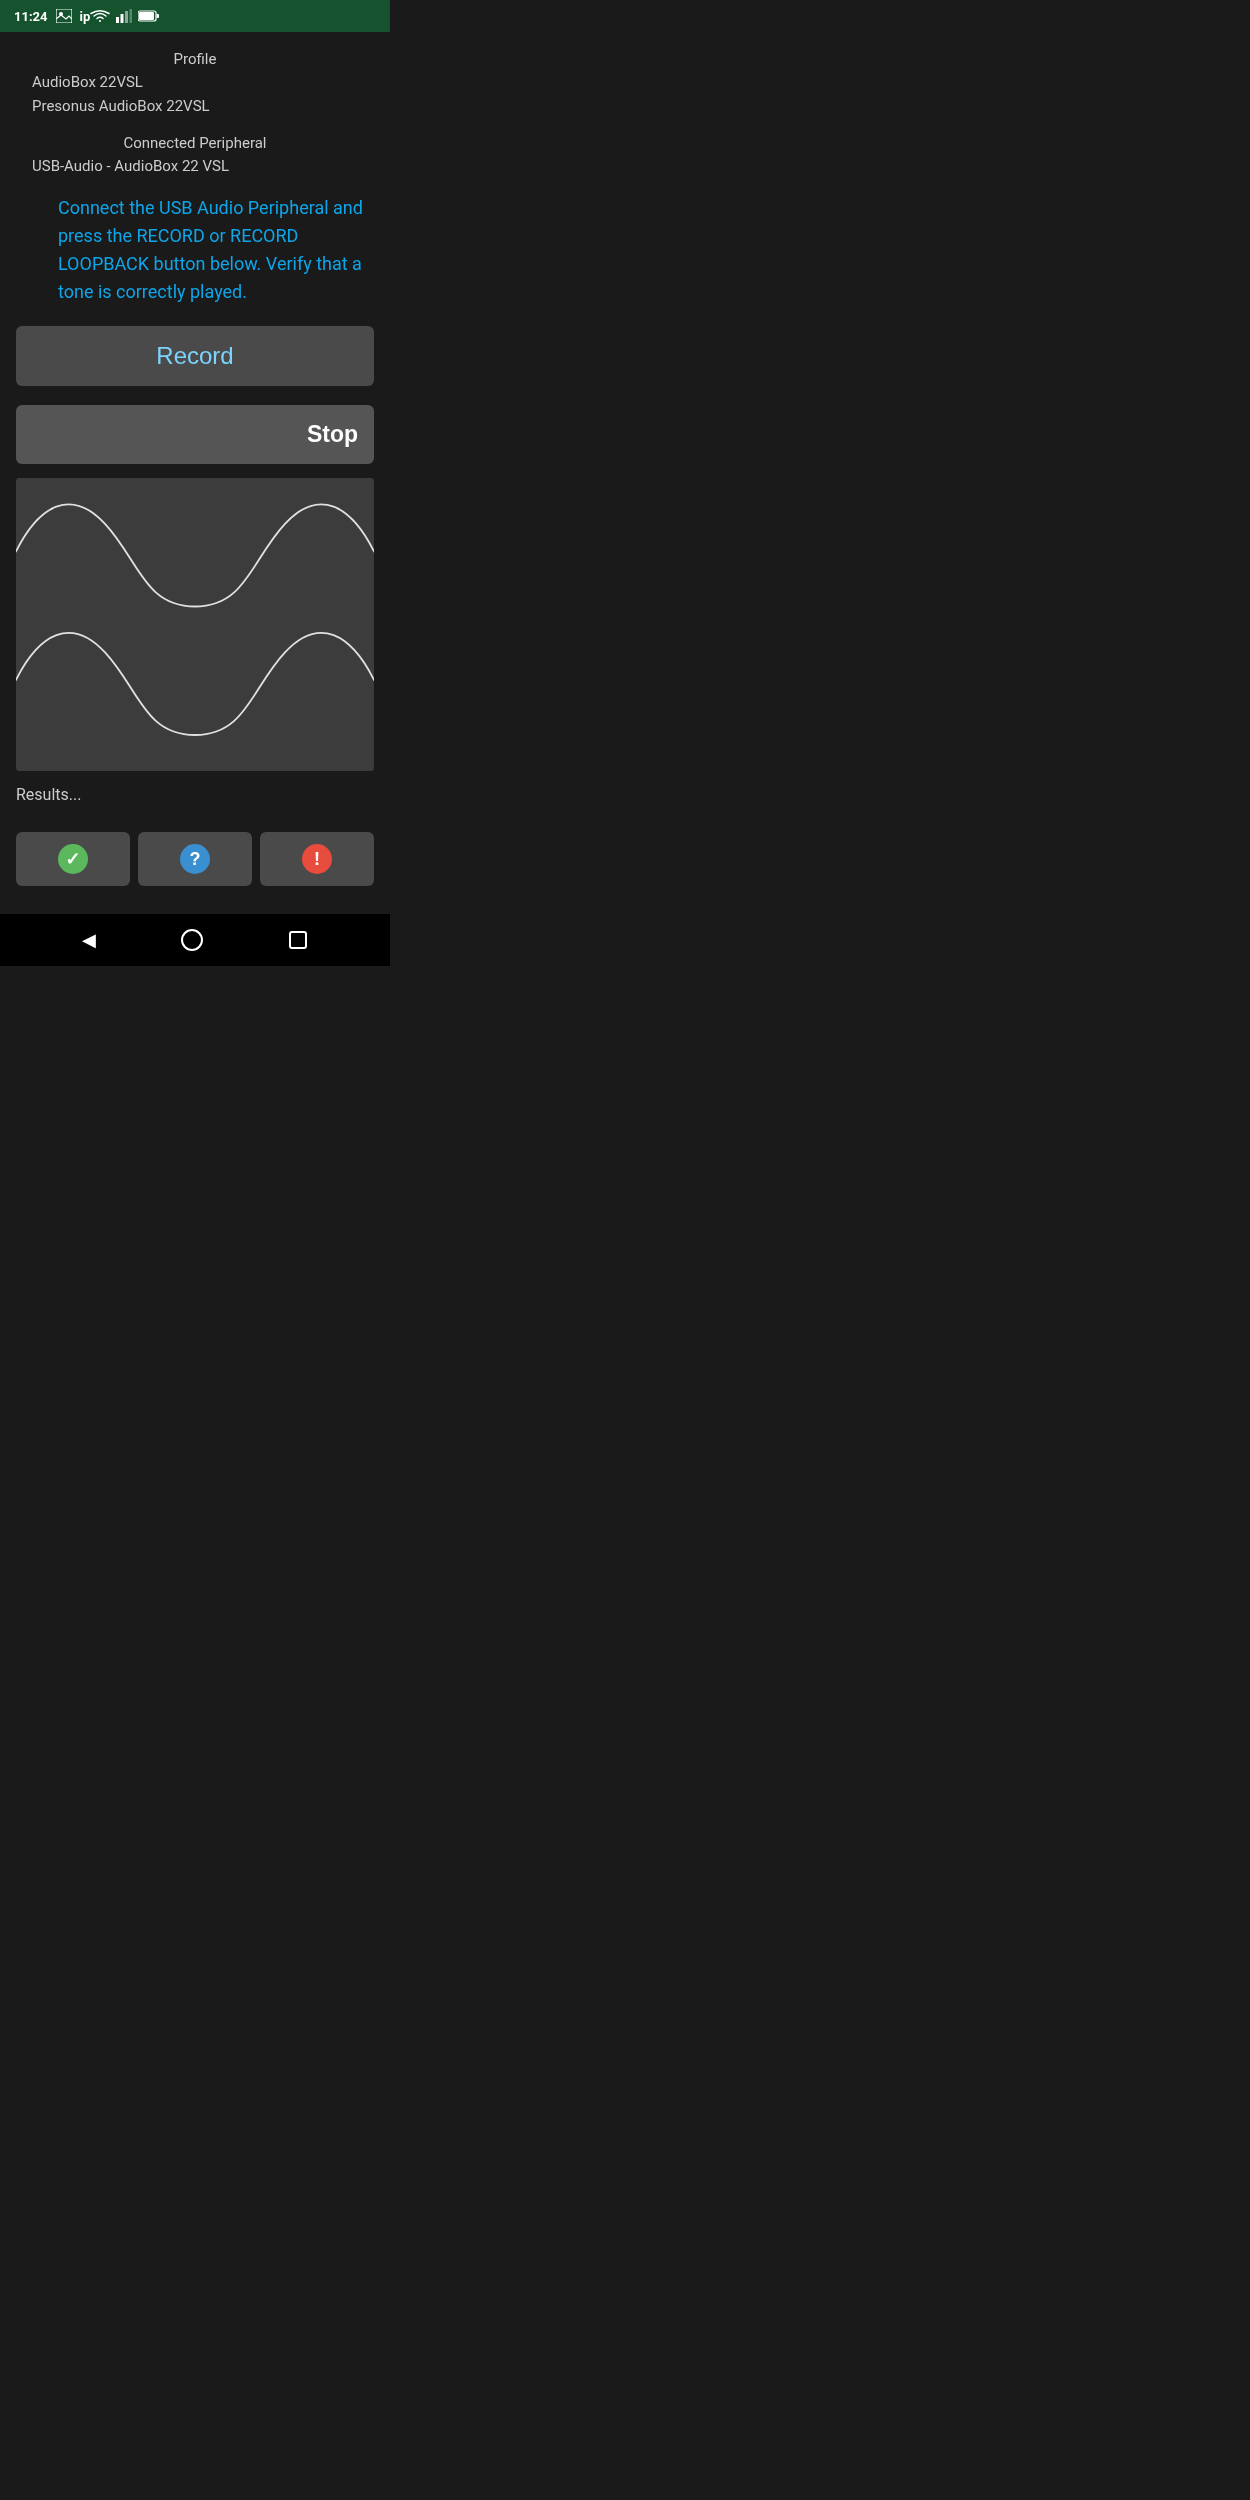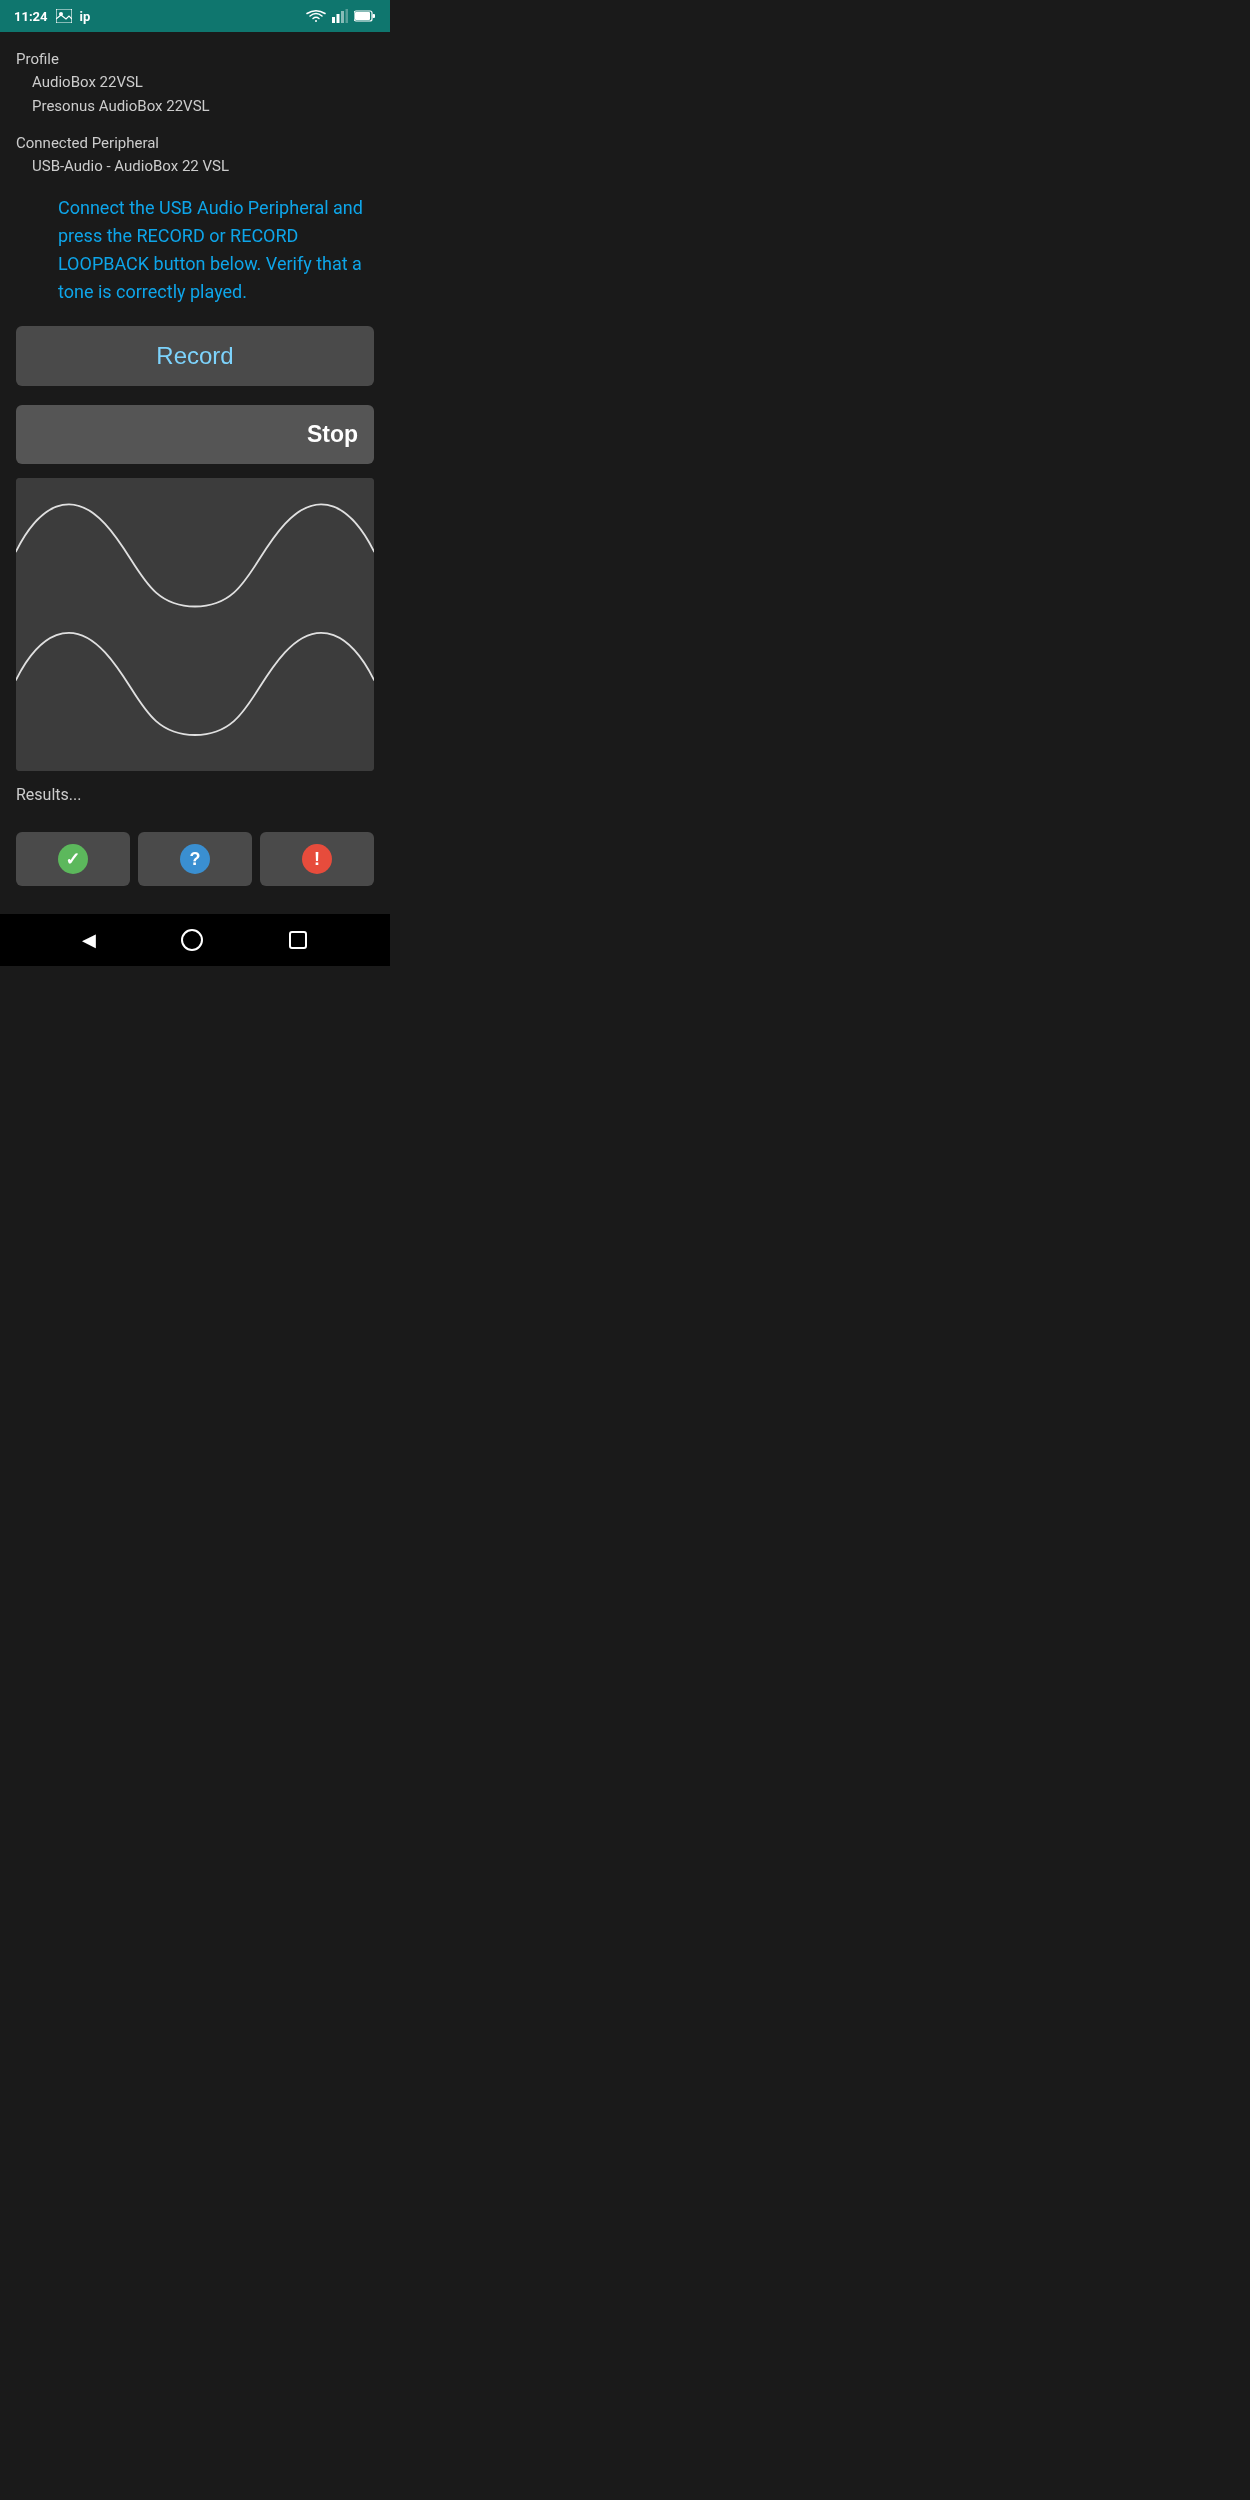--- a/index.html
+++ b/index.html
@@ -10,24 +10,23 @@
       background-color: #1a1a1a;
       color: #ffffff;
       font-family: 'Roboto', Arial, sans-serif;
       display: flex;
       flex-direction: column;
       overflow-x: hidden;
     }
 
     
     .status-bar {
-      background-color: #0f766e;
+      background-color: #14532d;
       padding: 6px 14px;
       display: flex;
-      justify-content: space-between;
       align-items: center;
       height: 32px;
     }
     .status-left {
       display: flex;
       align-items: center;
       gap: 8px;
       font-size: 13px;
       font-weight: bold;
       color: #fff;
@@ -55,20 +54,21 @@
     }
 
     .info-section {
       margin-bottom: 16px;
     }
 
     .info-label {
       font-size: 15px;
       color: #cccccc;
       margin-bottom: 2px;
+      text-align: center;
     }
     .info-value {
       font-size: 15px;
       color: #cccccc;
       padding-left: 16px;
       line-height: 1.6;
     }
 
     .instruction-text {
       font-size: 18px;

